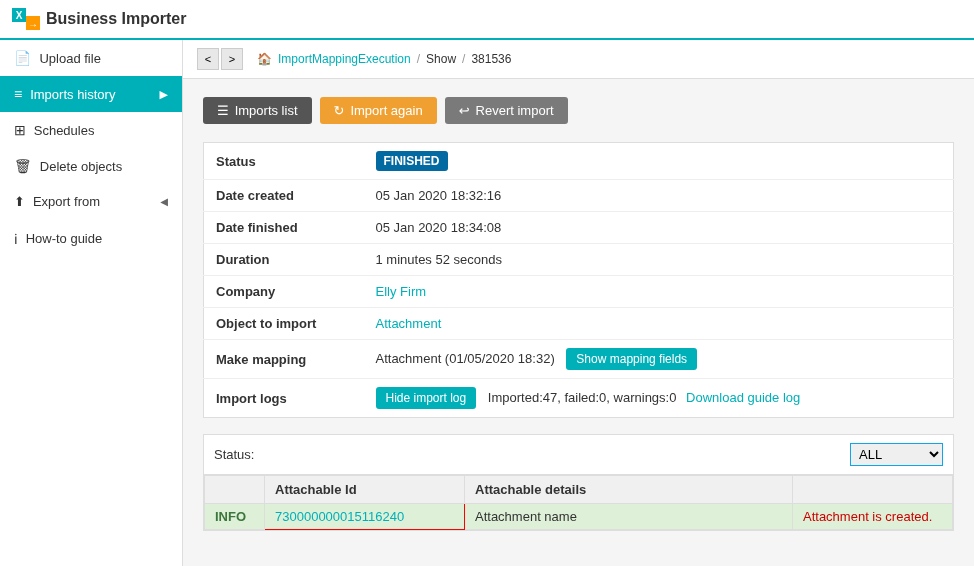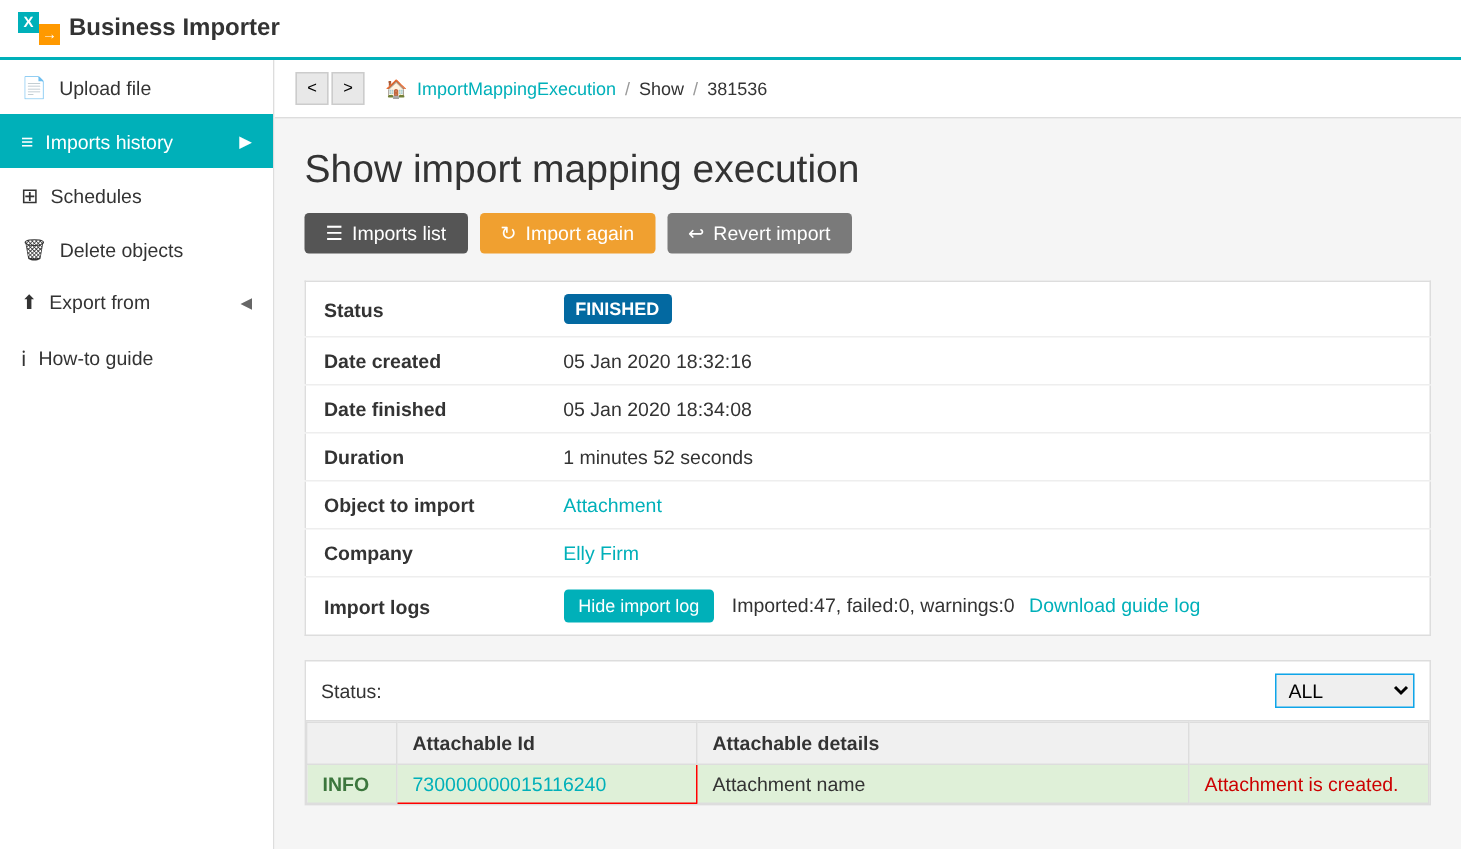--- a/index.html
+++ b/index.html
@@ -288,21 +288,20 @@
       <span>🏠</span>
       <a class="breadcrumb-link">ImportMappingExecution</a>
       <span class="breadcrumb-sep">/</span>
       <span>Show</span>
       <span class="breadcrumb-sep">/</span>
       <span>381536</span>
     </div>
 
     <div id="page-content">
 
-      <h1 id="page-title">Show import mapping execution</h1>
 
       <div id="toolbar">
         <button class="btn btn-primary">
           <span>☰</span>
           <span>Imports list</span>
         </button>
         <button class="btn btn-warning">
           <span>↻</span>
           <span>Import again</span>
         </button>
@@ -326,29 +325,36 @@
         </tr>
         <tr>
           <td class="field-label">Date finished</td>
           <td>05 Jan 2020 18:34:08</td>
         </tr>
         <tr>
           <td class="field-label">Duration</td>
           <td>1 minutes 52 seconds</td>
         </tr>
         <tr>
+          <td class="field-label">Company</td>
+          <td>
+            <span class="link-text">Elly Firm</span>
+          </td>
+        </tr>
+        <tr>
           <td class="field-label">Object to import</td>
           <td>
             <span class="link-text">Attachment</span>
           </td>
         </tr>
         <tr>
-          <td class="field-label">Company</td>
-          <td>
-            <span class="link-text">Elly Firm</span>
+          <td class="field-label">Make mapping</td>
+          <td>
+            <span>Attachment (01/05/2020 18:32)</span>
+            <button class="btn-show-mapping">Show mapping fields</button>
           </td>
         </tr>
         <tr>
           <td class="field-label">Import logs</td>
           <td>
             <button class="btn-hide-log">Hide import log</button>
             <span class="import-log-text">Imported:47, failed:0, warnings:0</span>
             <a class="download-link">Download guide log</a>
           </td>
         </tr>

